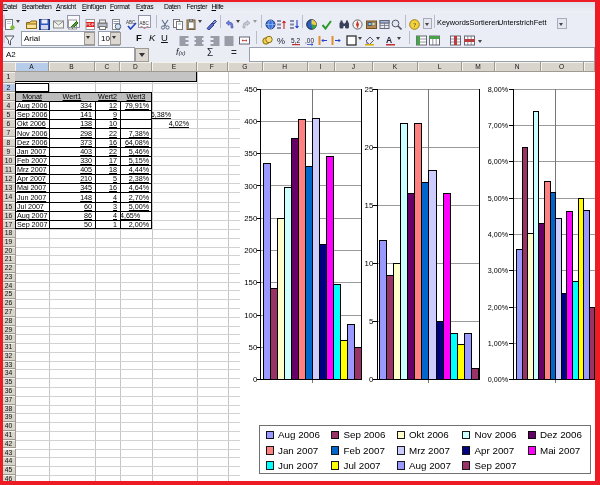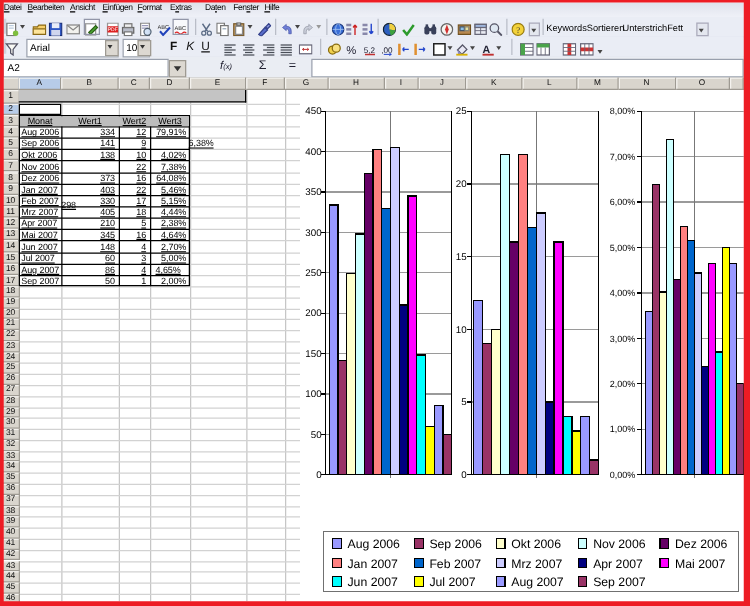--- a/index.html
+++ b/index.html
@@ -430,23 +430,23 @@
     <div class="cell" style="left:49px;top:102.10px;width:43px;text-align:right;">334</div>
     <div class="cell" style="left:95px;top:102.10px;width:22px;text-align:right;">12</div>
     <div class="cell" style="left:120px;top:102.10px;width:29px;text-align:right;">79,91%</div>
     <div class="cell" style="left:17px;top:111.25px;width:32px;text-align:left;">Sep 2006</div>
     <div class="cell" style="left:49px;top:111.25px;width:43px;text-align:right;">141</div>
     <div class="cell" style="left:95px;top:111.25px;width:22px;text-align:right;">9</div>
     <div class="cell" style="left:120px;top:111.25px;width:51px;text-align:right;">6,38%</div>
     <div class="cell" style="left:17px;top:120.40px;width:32px;text-align:left;">Okt 2006</div>
     <div class="cell" style="left:49px;top:120.40px;width:43px;text-align:right;">138</div>
     <div class="cell" style="left:95px;top:120.40px;width:22px;text-align:right;">10</div>
-    <div class="cell" style="left:120px;top:120.40px;width:29px;text-align:right;">4,02%</div>
+    <div class="cell" style="left:120px;top:120.40px;width:29px;text-align:right;padding-left:40px;">4,02%</div>
     <div class="cell" style="left:17px;top:129.55px;width:32px;text-align:left;">Nov 2006</div>
-    <div class="cell" style="left:49px;top:129.55px;width:43px;margin-top:30px;">298</div>
+    <div class="cell" style="left:49px;top:129.55px;width:43px;text-align:right;">298</div>
     <div class="cell" style="left:95px;top:129.55px;width:22px;text-align:right;">22</div>
     <div class="cell" style="left:120px;top:129.55px;width:29px;text-align:right;">7,38%</div>
     <div class="cell" style="left:17px;top:138.70px;width:32px;text-align:left;">Dez 2006</div>
     <div class="cell" style="left:49px;top:138.70px;width:43px;text-align:right;">373</div>
     <div class="cell" style="left:95px;top:138.70px;width:22px;text-align:right;">16</div>
     <div class="cell" style="left:120px;top:138.70px;width:29px;text-align:right;">64,08%</div>
     <div class="cell" style="left:17px;top:147.85px;width:32px;text-align:left;">Jan 2007</div>
     <div class="cell" style="left:49px;top:147.85px;width:43px;text-align:right;">403</div>
     <div class="cell" style="left:95px;top:147.85px;width:22px;text-align:right;">22</div>
     <div class="cell" style="left:120px;top:147.85px;width:29px;text-align:right;">5,46%</div>
@@ -470,21 +470,21 @@
     <div class="cell" style="left:49px;top:193.60px;width:43px;text-align:right;">148</div>
     <div class="cell" style="left:95px;top:193.60px;width:22px;text-align:right;">4</div>
     <div class="cell" style="left:120px;top:193.60px;width:29px;text-align:right;">2,70%</div>
     <div class="cell" style="left:17px;top:202.75px;width:32px;text-align:left;">Jul 2007</div>
     <div class="cell" style="left:49px;top:202.75px;width:43px;text-align:right;">60</div>
     <div class="cell" style="left:95px;top:202.75px;width:22px;text-align:right;">3</div>
     <div class="cell" style="left:120px;top:202.75px;width:29px;text-align:right;">5,00%</div>
     <div class="cell" style="left:17px;top:211.90px;width:32px;text-align:left;">Aug 2007</div>
     <div class="cell" style="left:49px;top:211.90px;width:43px;text-align:right;">86</div>
     <div class="cell" style="left:95px;top:211.90px;width:22px;text-align:right;">4</div>
-    <div class="cell" style="left:120px;top:211.90px;width:29px;text-align:center;">4,65%</div>
+    <div class="cell" style="left:120px;top:211.90px;width:29px;text-align:left;">4,65%</div>
     <div class="cell" style="left:17px;top:221.05px;width:32px;text-align:left;">Sep 2007</div>
     <div class="cell" style="left:49px;top:221.05px;width:43px;text-align:right;">50</div>
     <div class="cell" style="left:95px;top:221.05px;width:22px;text-align:right;">1</div>
     <div class="cell" style="left:120px;top:221.05px;width:29px;text-align:right;">2,00%</div>
     <svg class="abs" style="left:240px;top:72px;" width="355" height="409" viewBox="0 0 355 409">
       <rect x="0" y="0" width="355" height="409" fill="#fff"></rect>
       <line x1="20.5" y1="17.00" x2="121" y2="17.00" stroke="#9a9a9a" stroke-width="1" shape-rendering="crispEdges"></line>
       <line x1="20.5" y1="49.30" x2="121" y2="49.30" stroke="#9a9a9a" stroke-width="1" shape-rendering="crispEdges"></line>
       <line x1="20.5" y1="81.60" x2="121" y2="81.60" stroke="#9a9a9a" stroke-width="1" shape-rendering="crispEdges"></line>
       <line x1="20.5" y1="113.90" x2="121" y2="113.90" stroke="#9a9a9a" stroke-width="1" shape-rendering="crispEdges"></line>

